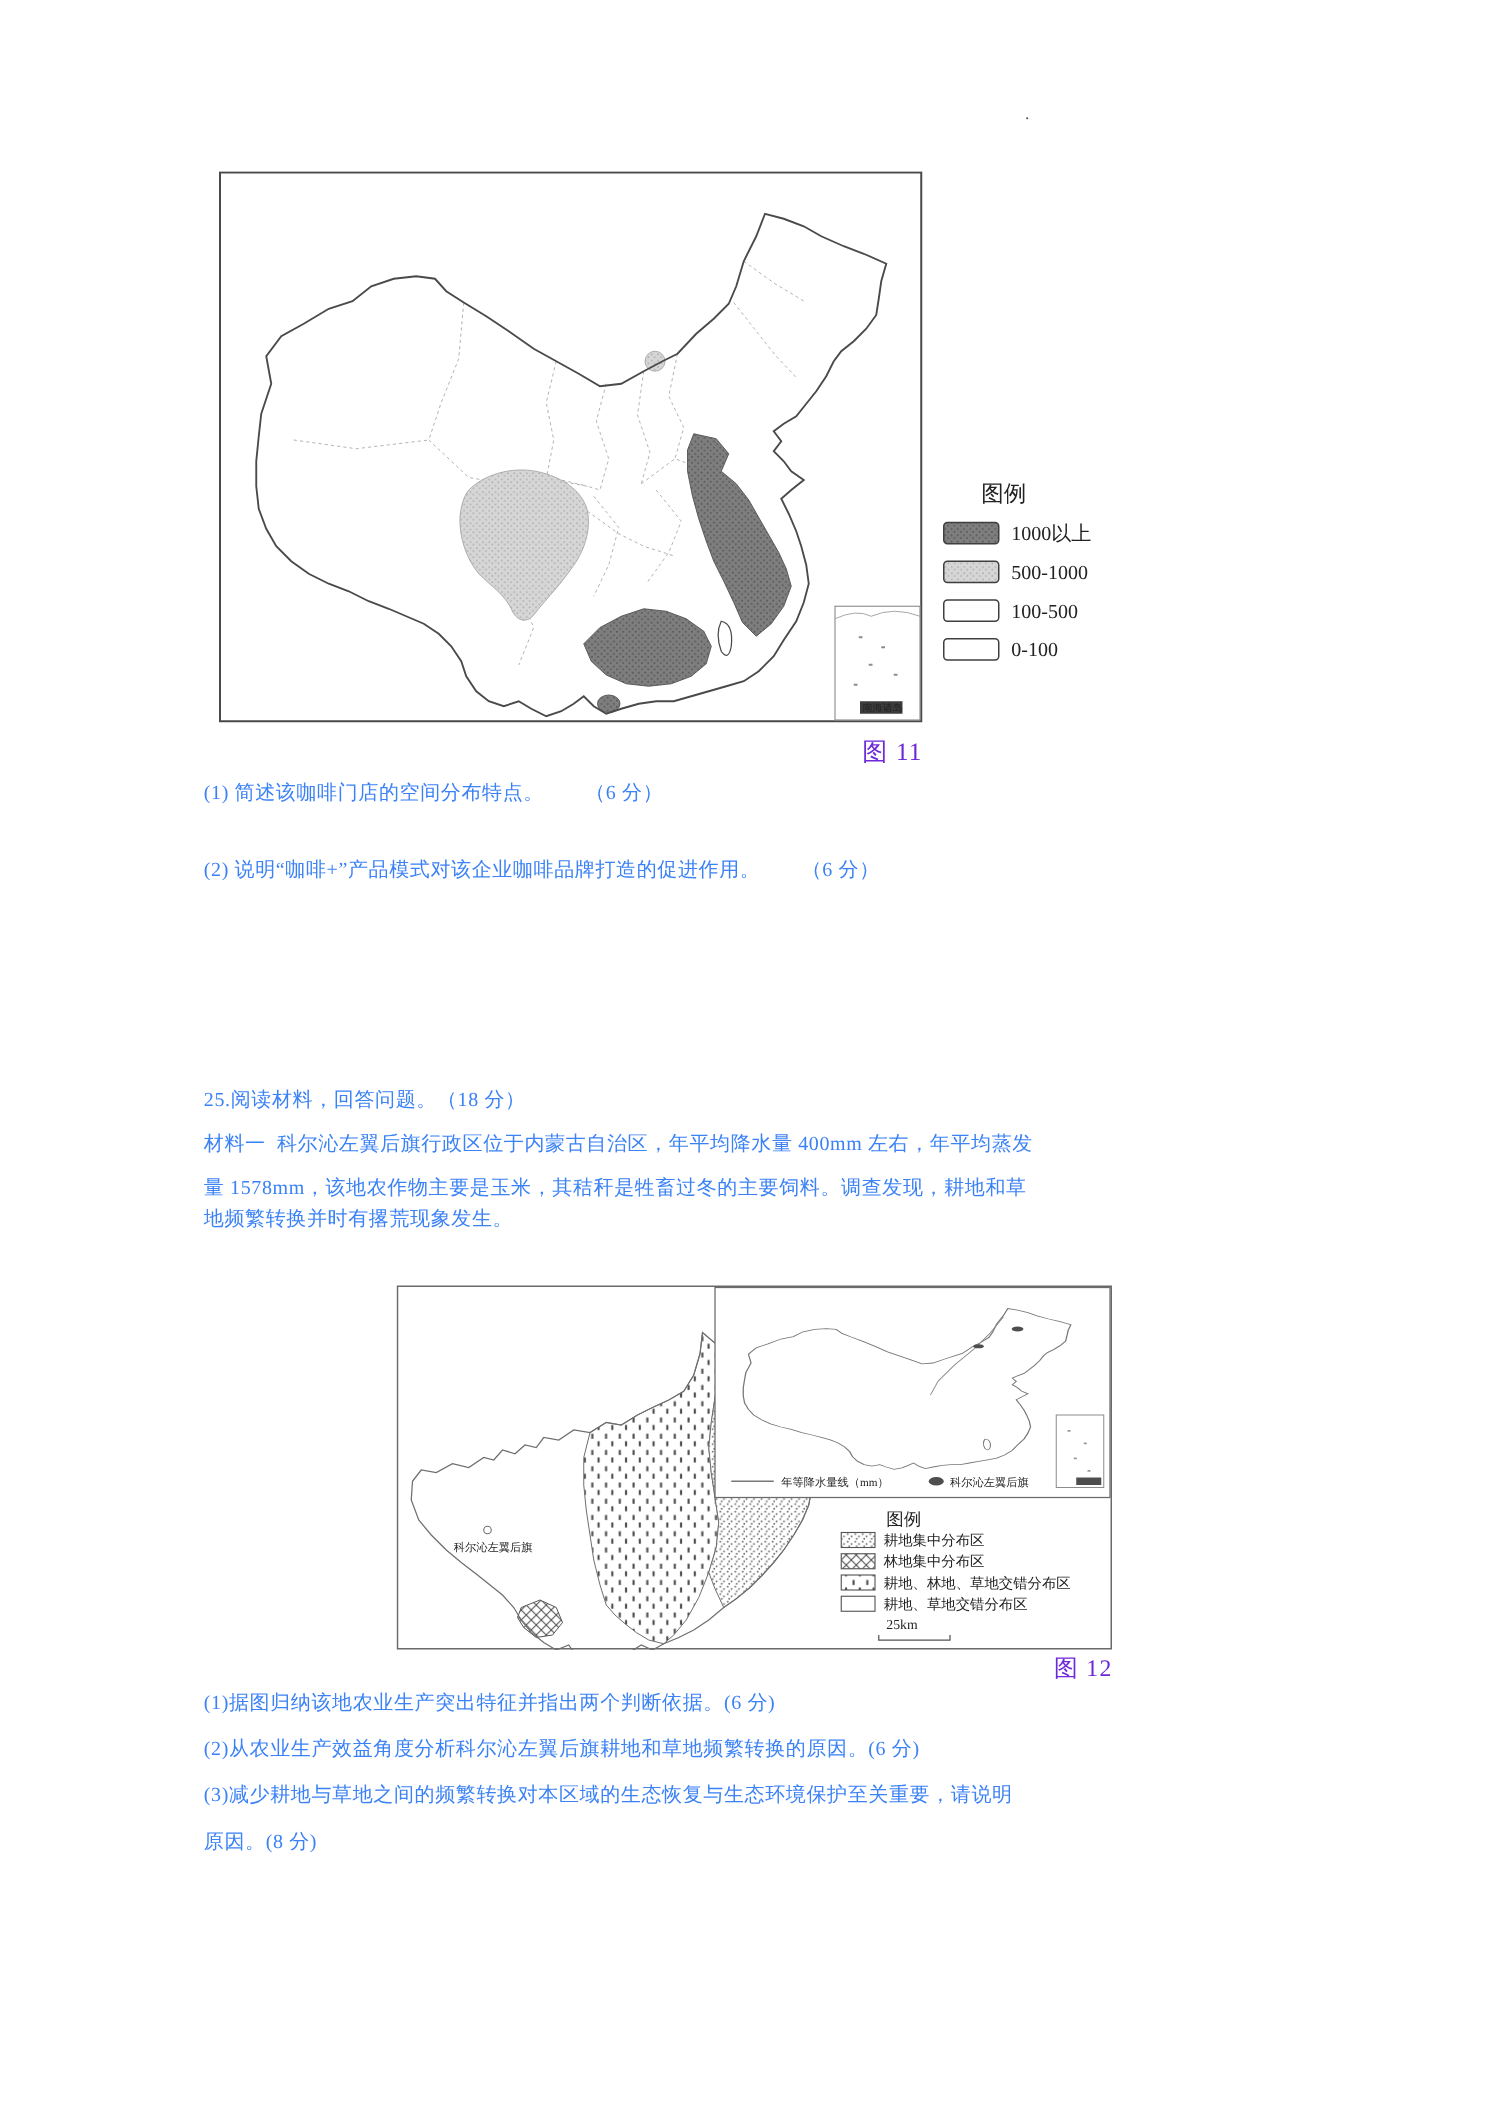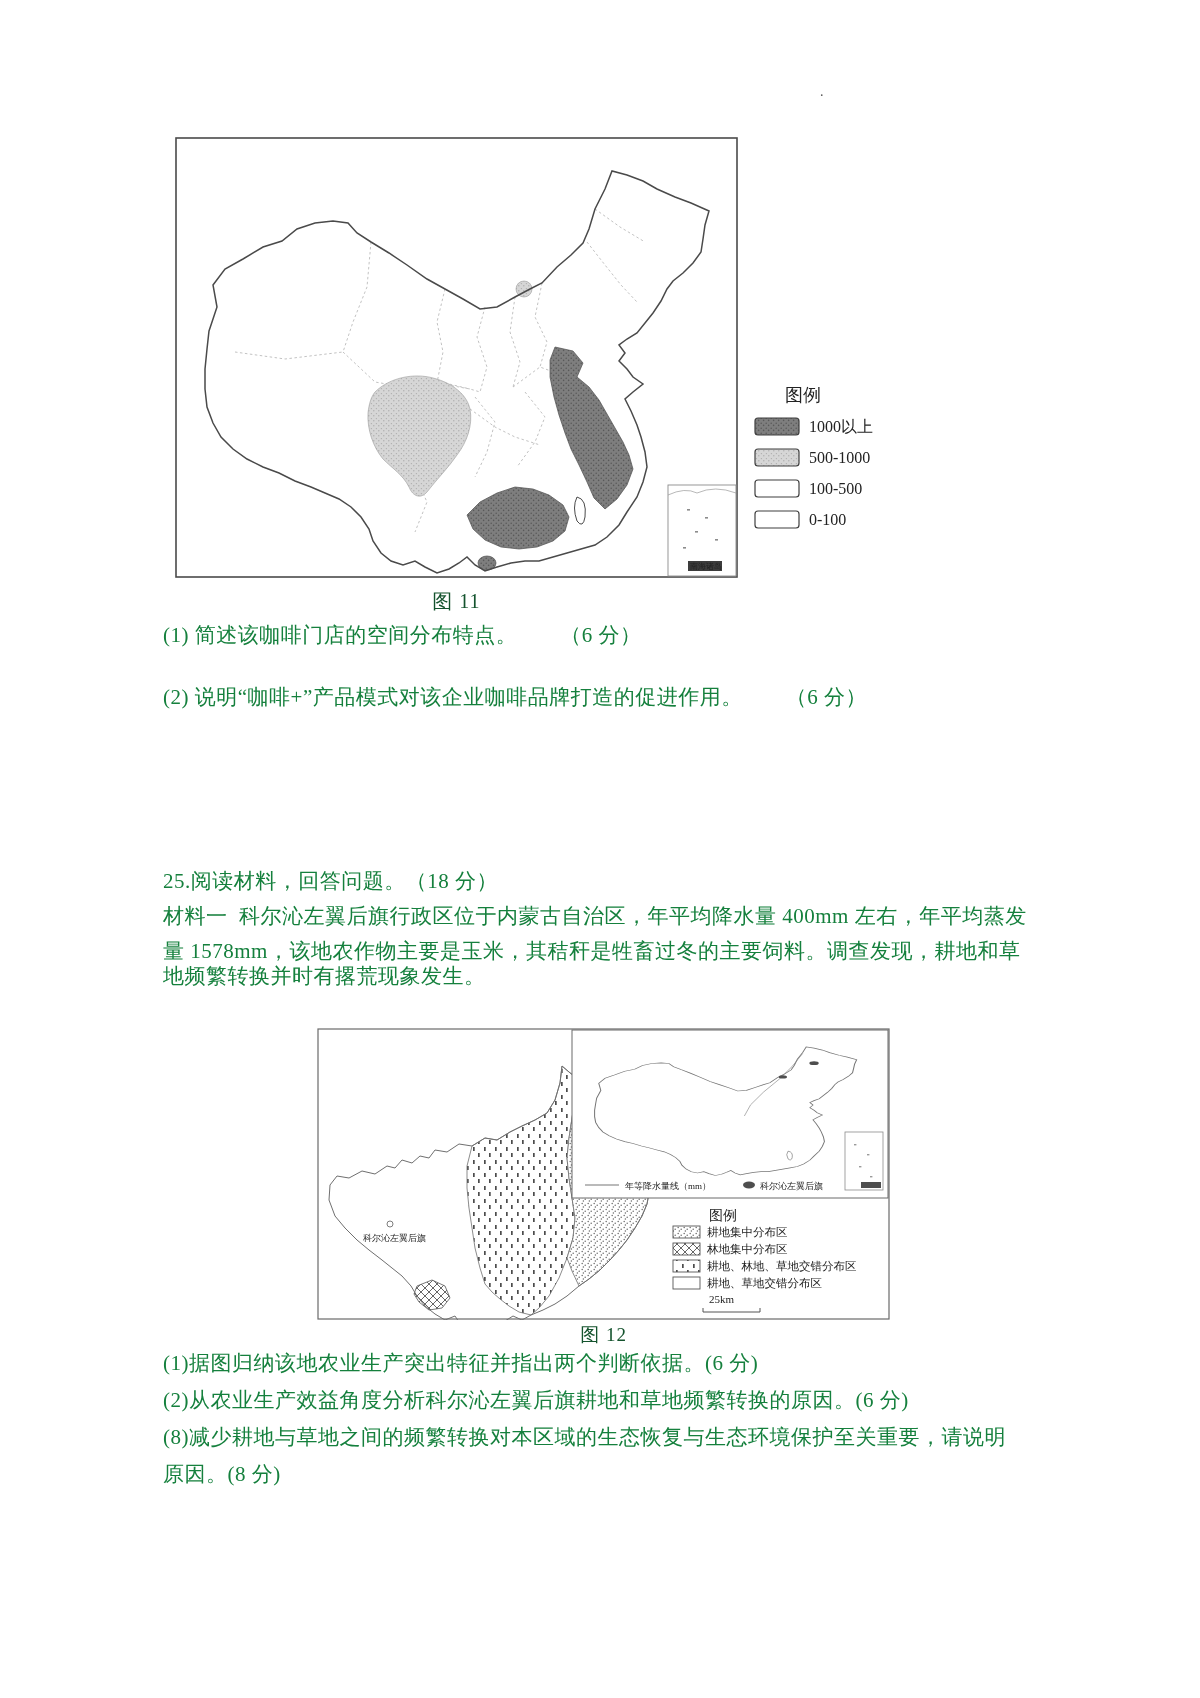--- a/index.html
+++ b/index.html
@@ -1,25 +1,25 @@
 <!DOCTYPE html>
 <html><head>
 <meta charset="utf-8">
 <style>
   html,body{margin:0;padding:0;background:#ffffff;}
   .page{
     position:relative;width:1200px;height:1698px;background:#ffffff;
     font-family:"Liberation Serif","DejaVu Serif",serif;color:#1d1d1d;overflow:hidden;
   }
   .tline{
-    position:absolute;left:163px;font-size:21px;line-height:30px;
-    letter-spacing:0.5px;white-space:pre;color:#15803d;
+    position:absolute;left:163px;font-size:16px;line-height:30px;
+    letter-spacing:0.5px;white-space:pre;color:#3b82f6;
   }
   .caption{
-    position:absolute;font-size:20px;text-align:center;color:#14532d;letter-spacing:1px;
+    position:absolute;font-size:20px;text-align:right;color:#6d28d9;letter-spacing:1px;
   }
   .speck{position:absolute;left:820px;top:84px;font-size:14px;color:#555;}
   svg text{font-family:"Liberation Serif","DejaVu Serif",serif;fill:#222;}
 </style>
 </head>
 <body>
 
 <div class="page">
 
   <div class="speck">.</div>
@@ -225,16 +225,16 @@
 
       <text x="392" y="275" font-size="11">25km</text>
       <path d="M386,280 L386,284 L443,284 L443,280" fill="none" stroke="#555" stroke-width="1"></path>
     </g>
   </svg>
 
   <div class="caption" style="left:317px;top:1322px;width:573px;font-size:19px;">图 12</div>
 
   <div class="tline" style="top:1348px;">(1)据图归纳该地农业生产突出特征并指出两个判断依据。(6 分)</div>
   <div class="tline" style="top:1385px;">(2)从农业生产效益角度分析科尔沁左翼后旗耕地和草地频繁转换的原因。(6 分)</div>
-  <div class="tline" style="top:1422px;">(8)减少耕地与草地之间的频繁转换对本区域的生态恢复与生态环境保护至关重要，请说明</div>
+  <div class="tline" style="top:1422px;">(3)减少耕地与草地之间的频繁转换对本区域的生态恢复与生态环境保护至关重要，请说明</div>
   <div class="tline" style="top:1459px;">原因。(8 分)</div>
 
 </div>
 
 </body></html>

